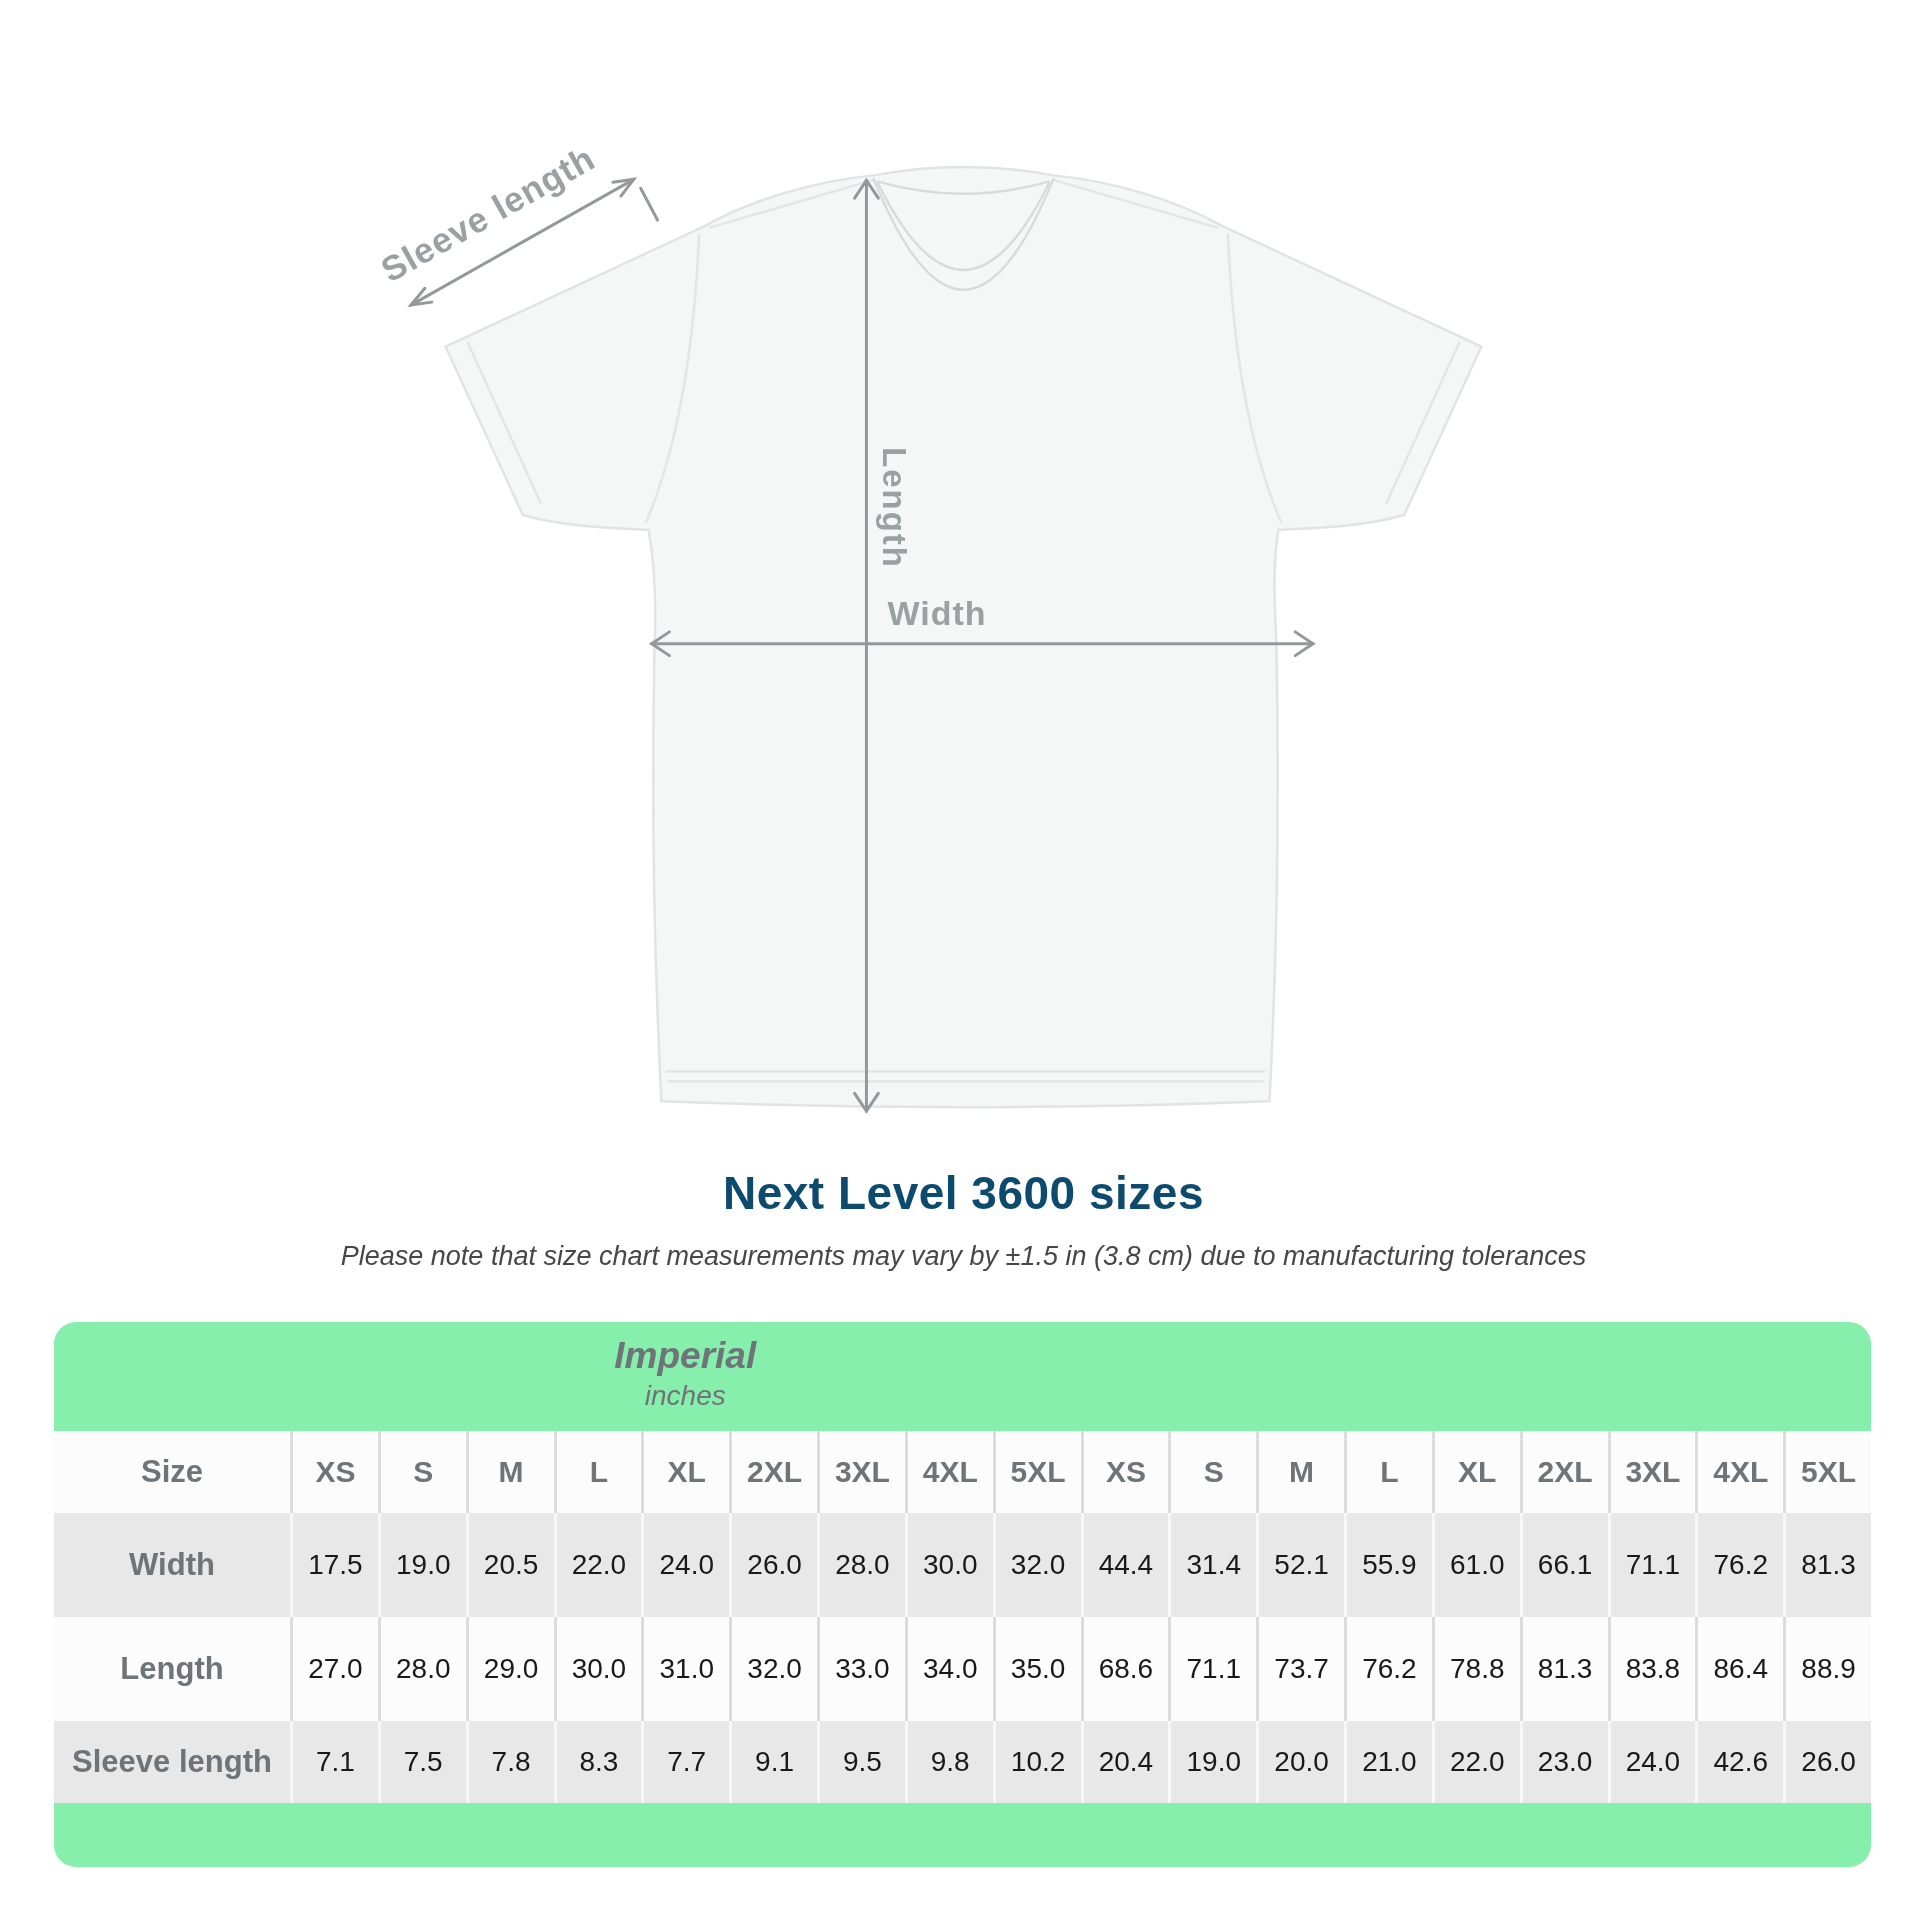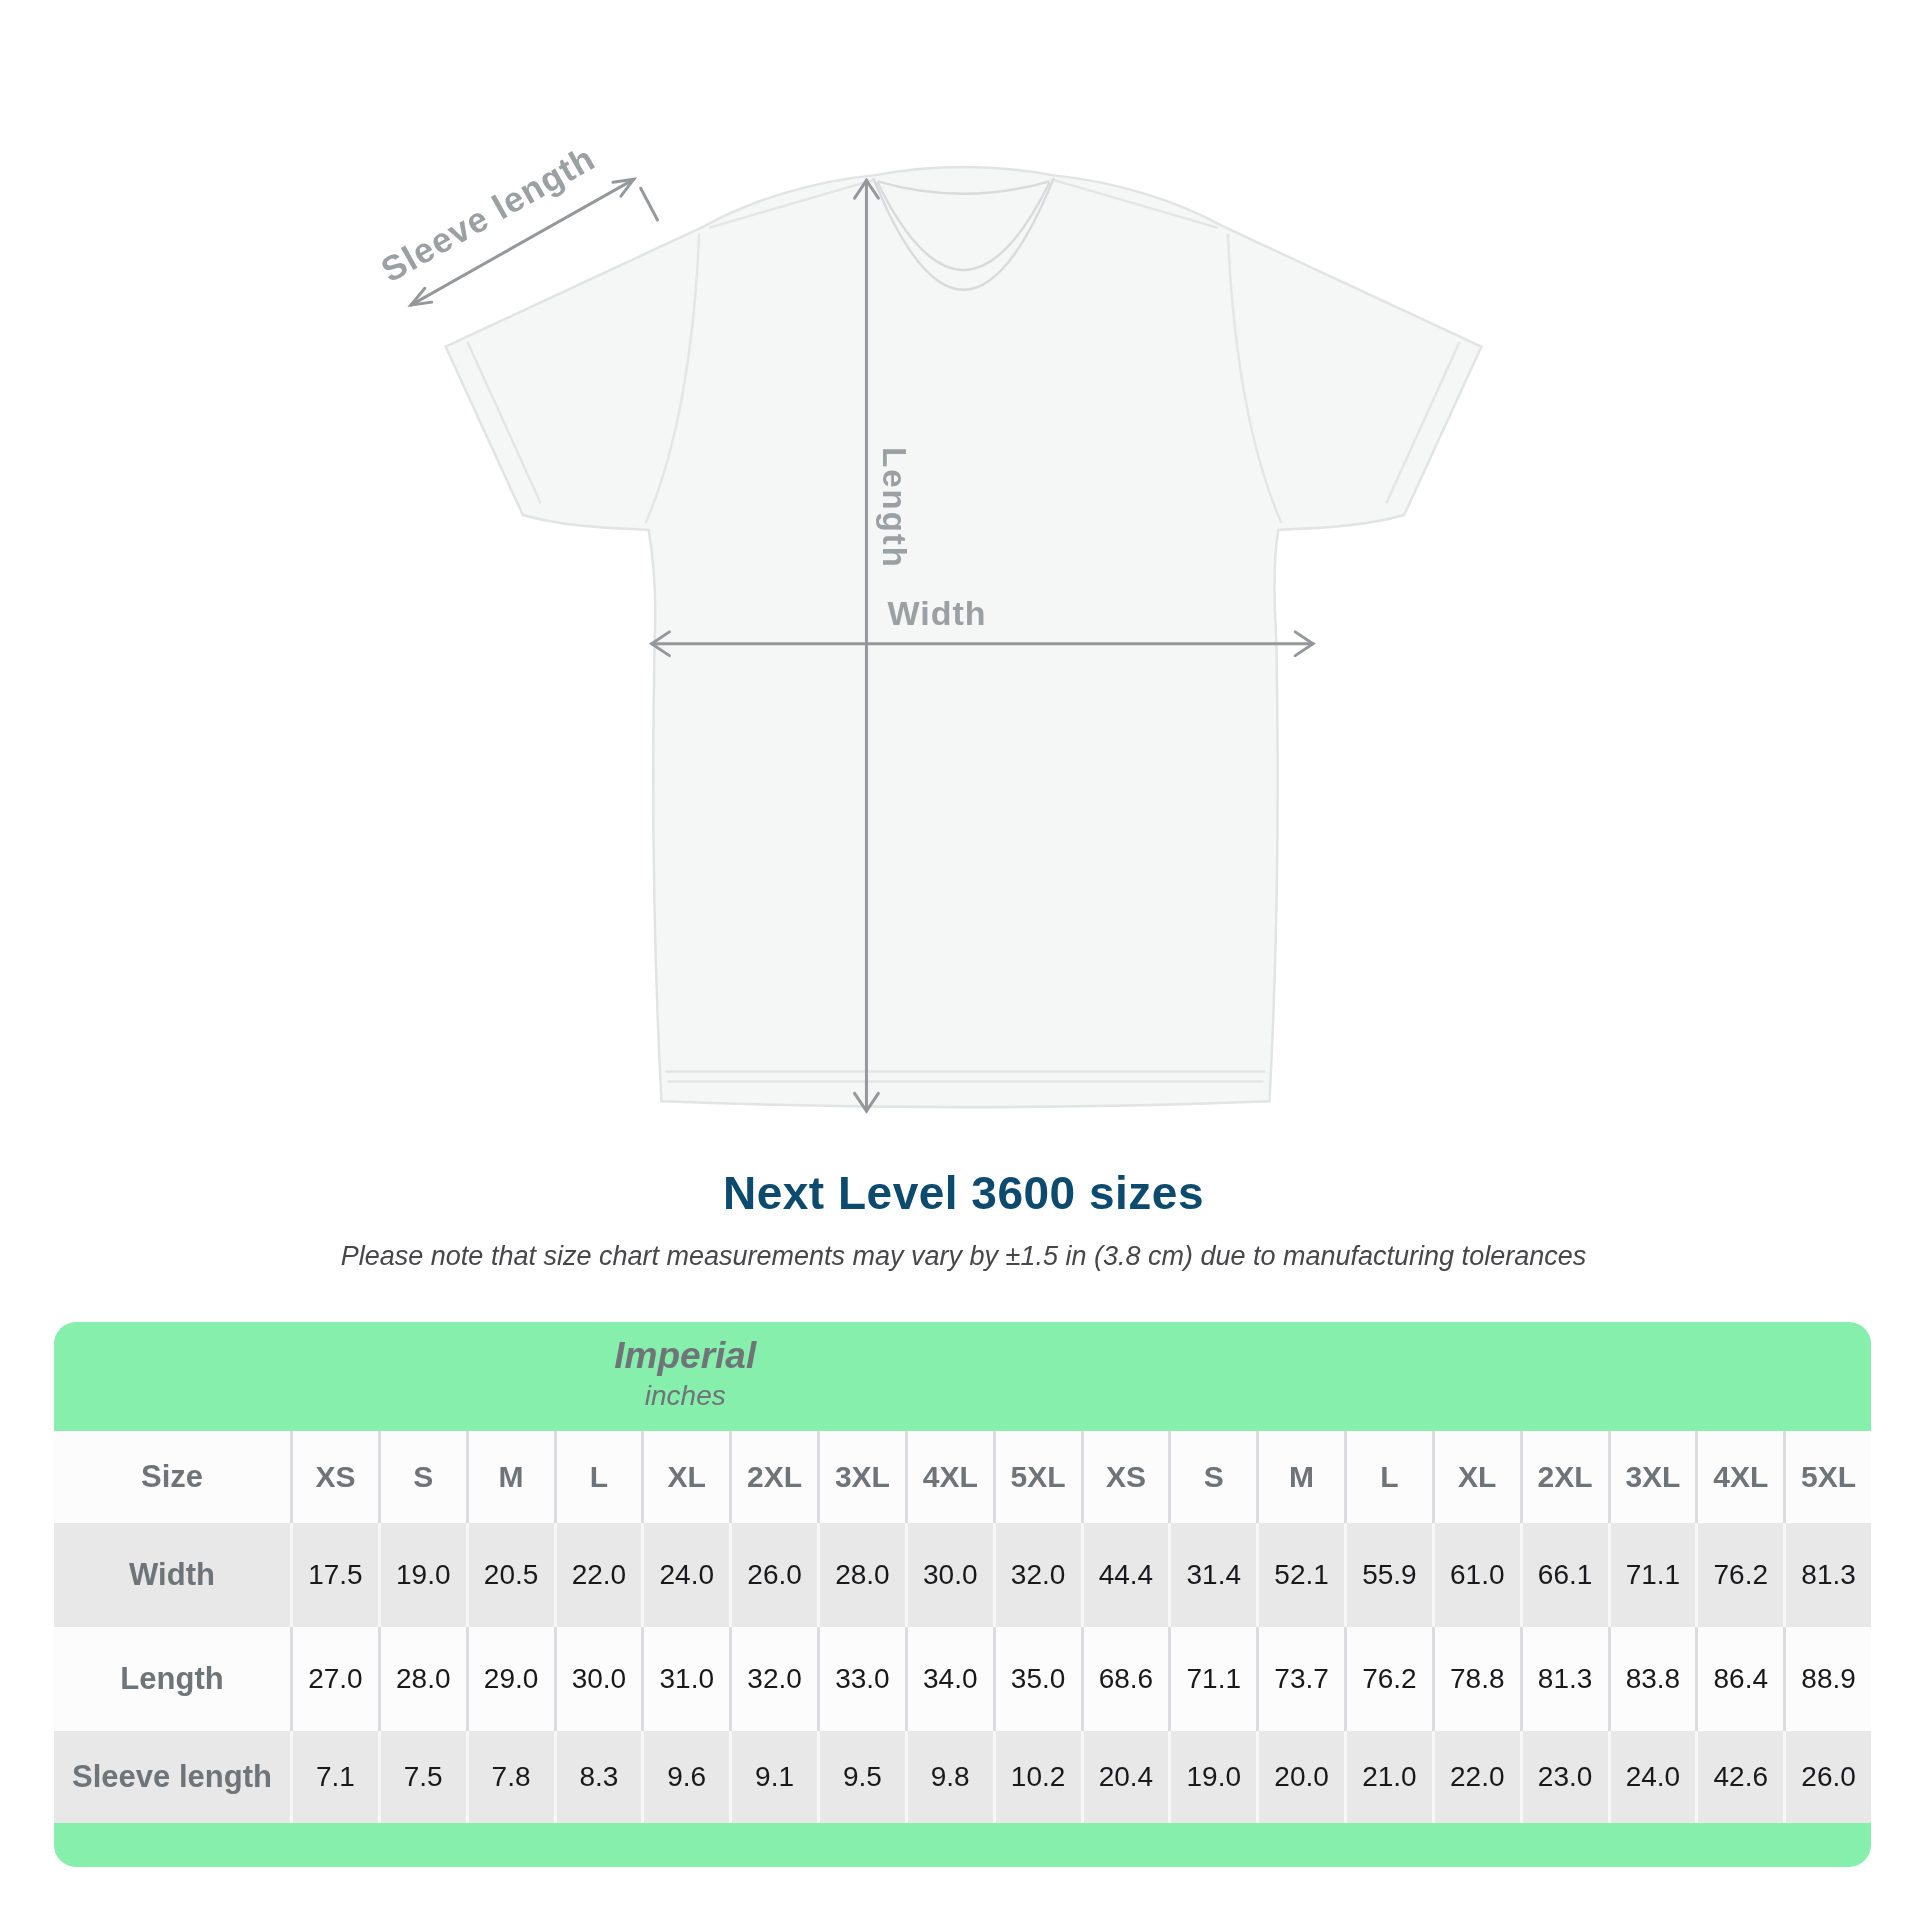--- a/index.html
+++ b/index.html
@@ -22,21 +22,21 @@
   
   .size-table{
     position:absolute;left:54px;top:1322px;width:1817px;height:545px;
     background:#86efac;border-radius:22px;overflow:hidden;
   }
   .unit-row{display:grid;grid-template-columns:236px 1fr 1fr;height:109px;}
   .unit-group{display:flex;flex-direction:column;align-items:center;justify-content:flex-start;padding-top:12px;}
   .unit-name{font-size:37px;font-weight:bold;font-style:italic;color:#6e7478;line-height:44px;}
   .unit-sub{font-size:28px;font-style:italic;color:#6e7478;line-height:36px;}
   .trow{display:grid;grid-template-columns:236px repeat(18,1fr);}
-  .trow.h115{height:92px;} .trow.h105{height:104px;}
+  .trow.h115{height:82px;} .trow.h105{height:104px;}
   .row-white{background:#fcfcfd;--sep:#dcdcdf;}
   .row-gray{background:#e8e8e9;--sep:#f7f7f8;}
   .cell{display:flex;align-items:center;justify-content:center;overflow:hidden;}
   .cell + .cell{border-left:3px solid var(--sep);}
   .cell.lbl{font-size:31px;font-weight:bold;color:#6e7478;}
   .cell.shead{font-size:30px;font-weight:bold;color:#6e7478;}
   .cell.val{font-size:28px;color:#19191b;}
 </style>
 </head>
 <body>
@@ -171,21 +171,21 @@
       <div class="cell val">83.8</div>
       <div class="cell val">86.4</div>
       <div class="cell val">88.9</div>
     </div>
   <div class="trow row-gray h115">
       <div class="cell lbl">Sleeve length</div>
       <div class="cell val">7.1</div>
       <div class="cell val">7.5</div>
       <div class="cell val">7.8</div>
       <div class="cell val">8.3</div>
-      <div class="cell val">9.6</div>
+      <div class="cell val">7.7</div>
       <div class="cell val">9.1</div>
       <div class="cell val">9.5</div>
       <div class="cell val">9.8</div>
       <div class="cell val">10.2</div>
       <div class="cell val">20.4</div>
       <div class="cell val">19.0</div>
       <div class="cell val">20.0</div>
       <div class="cell val">21.0</div>
       <div class="cell val">22.0</div>
       <div class="cell val">23.0</div>

